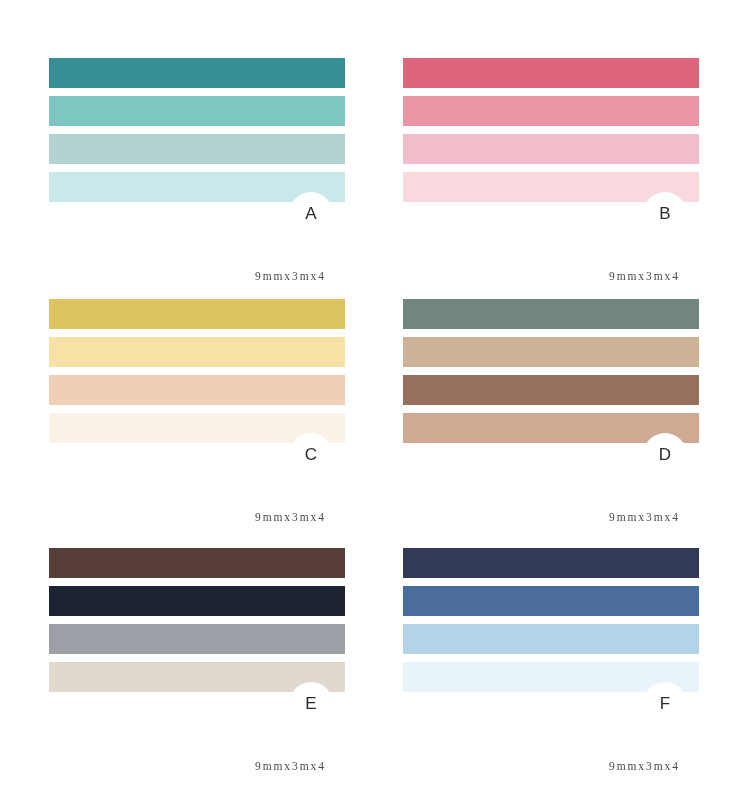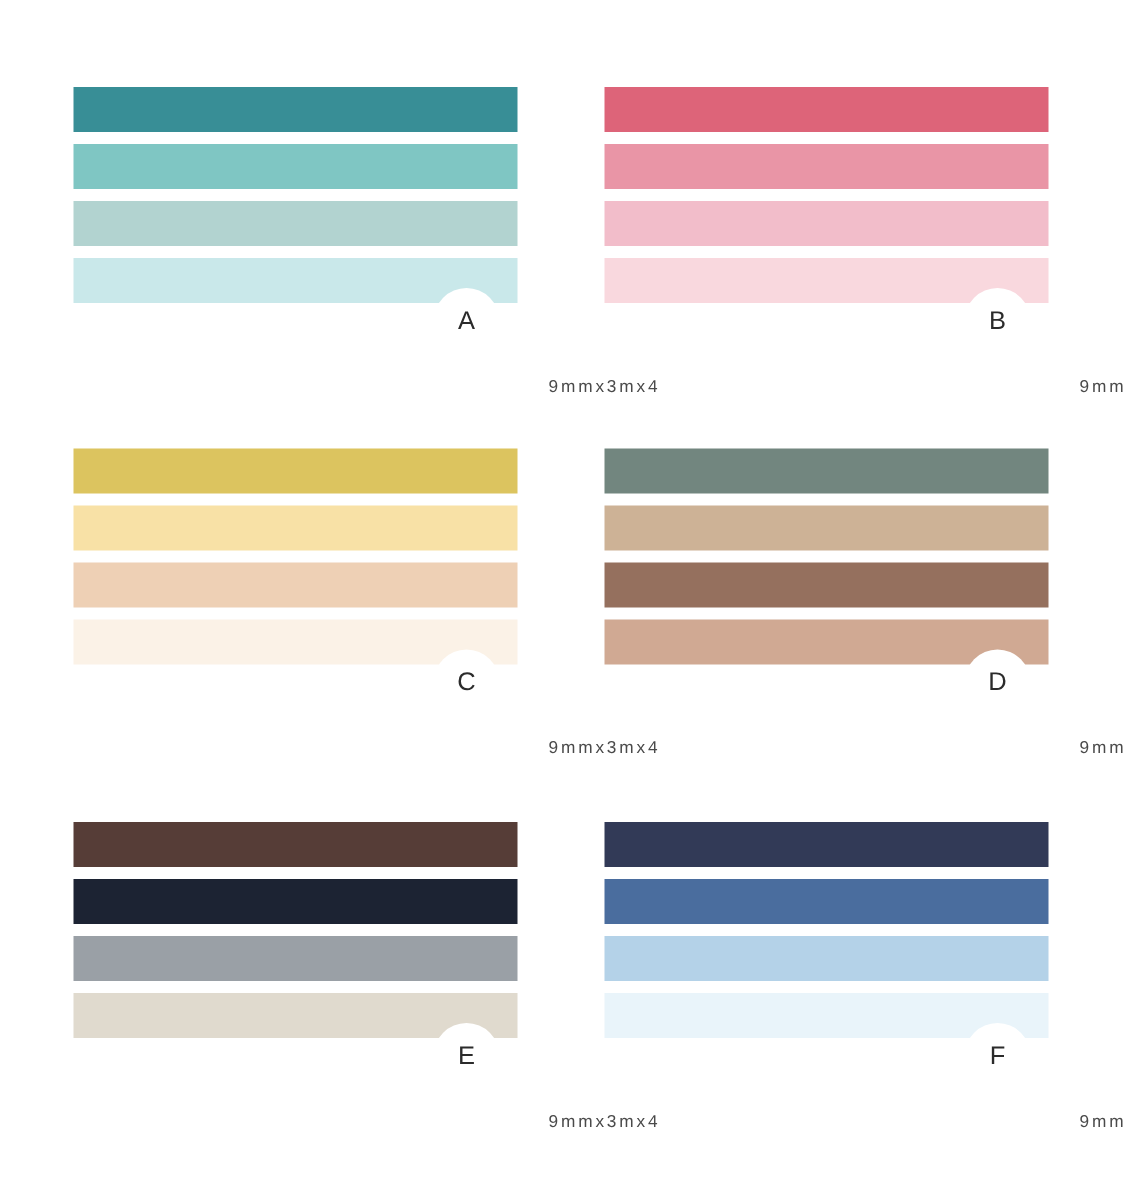--- a/index.html
+++ b/index.html
@@ -69,29 +69,29 @@
     font-family: "Liberation Sans", "DejaVu Sans", sans-serif;
     font-weight: 400;
     
     top: 134px;
     left: 240px;
     z-index: 3;
   }
 
   .dimension-label {
     position: absolute;
-    top: 194px;
+    top: 212px;
     left: 206px;
     width: 296px;
-    text-align: center;
+    text-align: left;
     font-size: 11.5px;
     letter-spacing: 1.9px;
     color: #4a4a4a;
     white-space: nowrap;
-    font-family: Liberation Sans, sans-serif;
+    font-family: Liberation Serif, serif;
   }
 </style>
 </head>
 <body style="background: rgb(255, 255, 255);">
 
 <div class="palette-grid">
 
   <div class="palette-card col-left row-1">
     <div class="swatch-stack">
       <div class="swatch" style="background-color: rgb(56, 142, 150);"></div>

